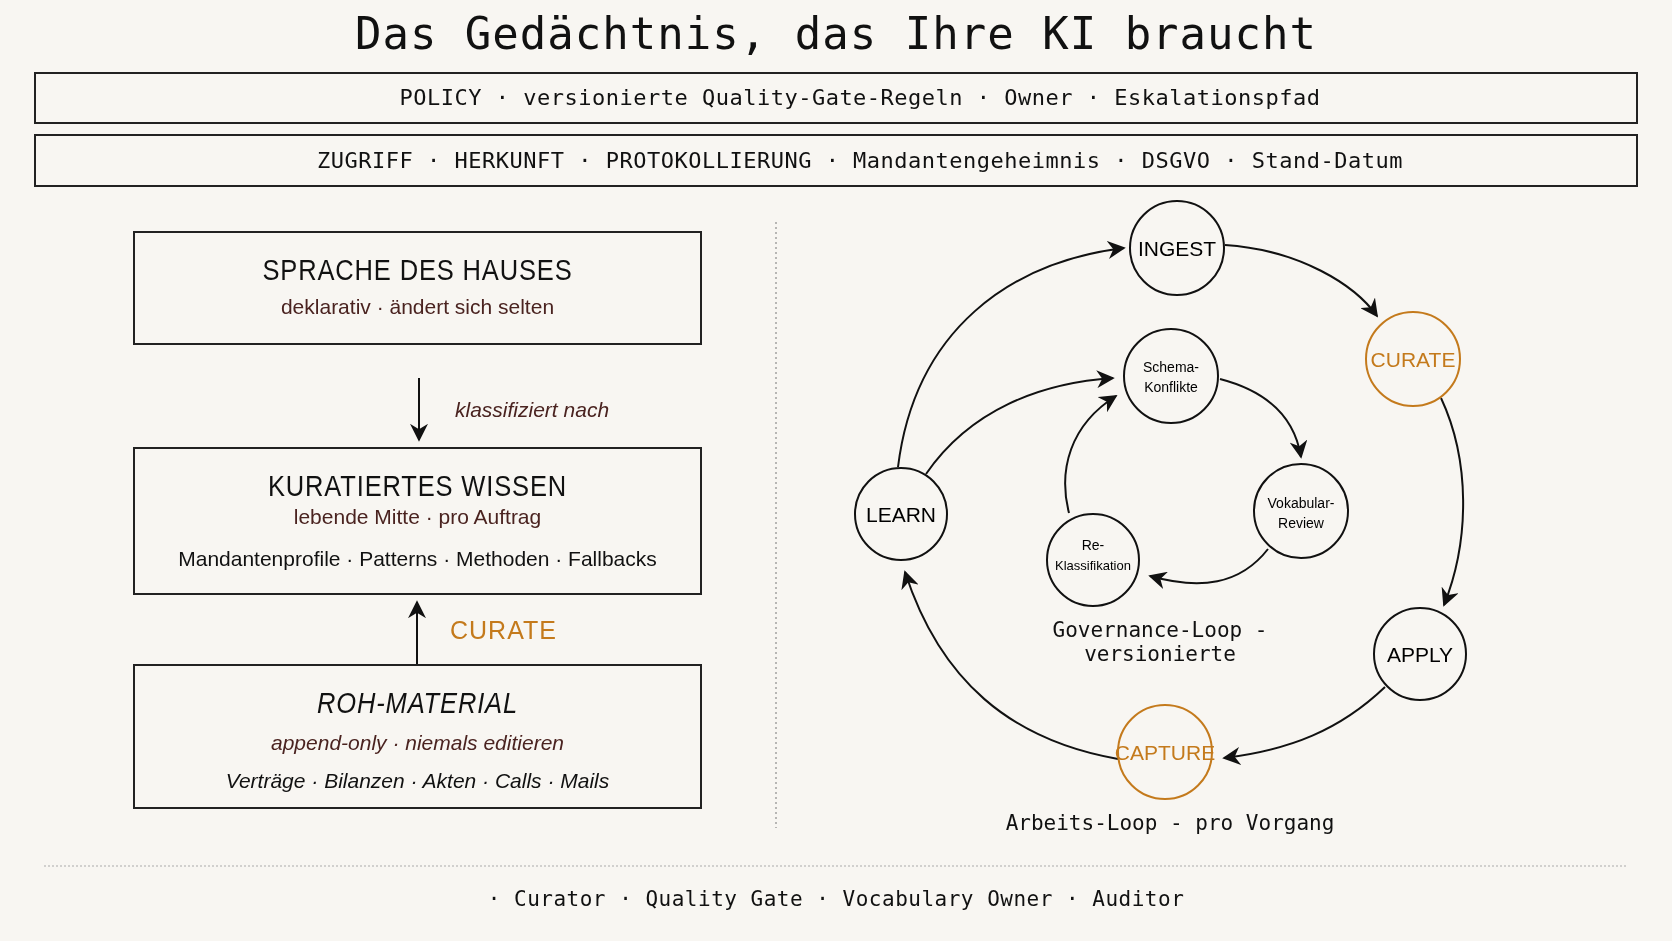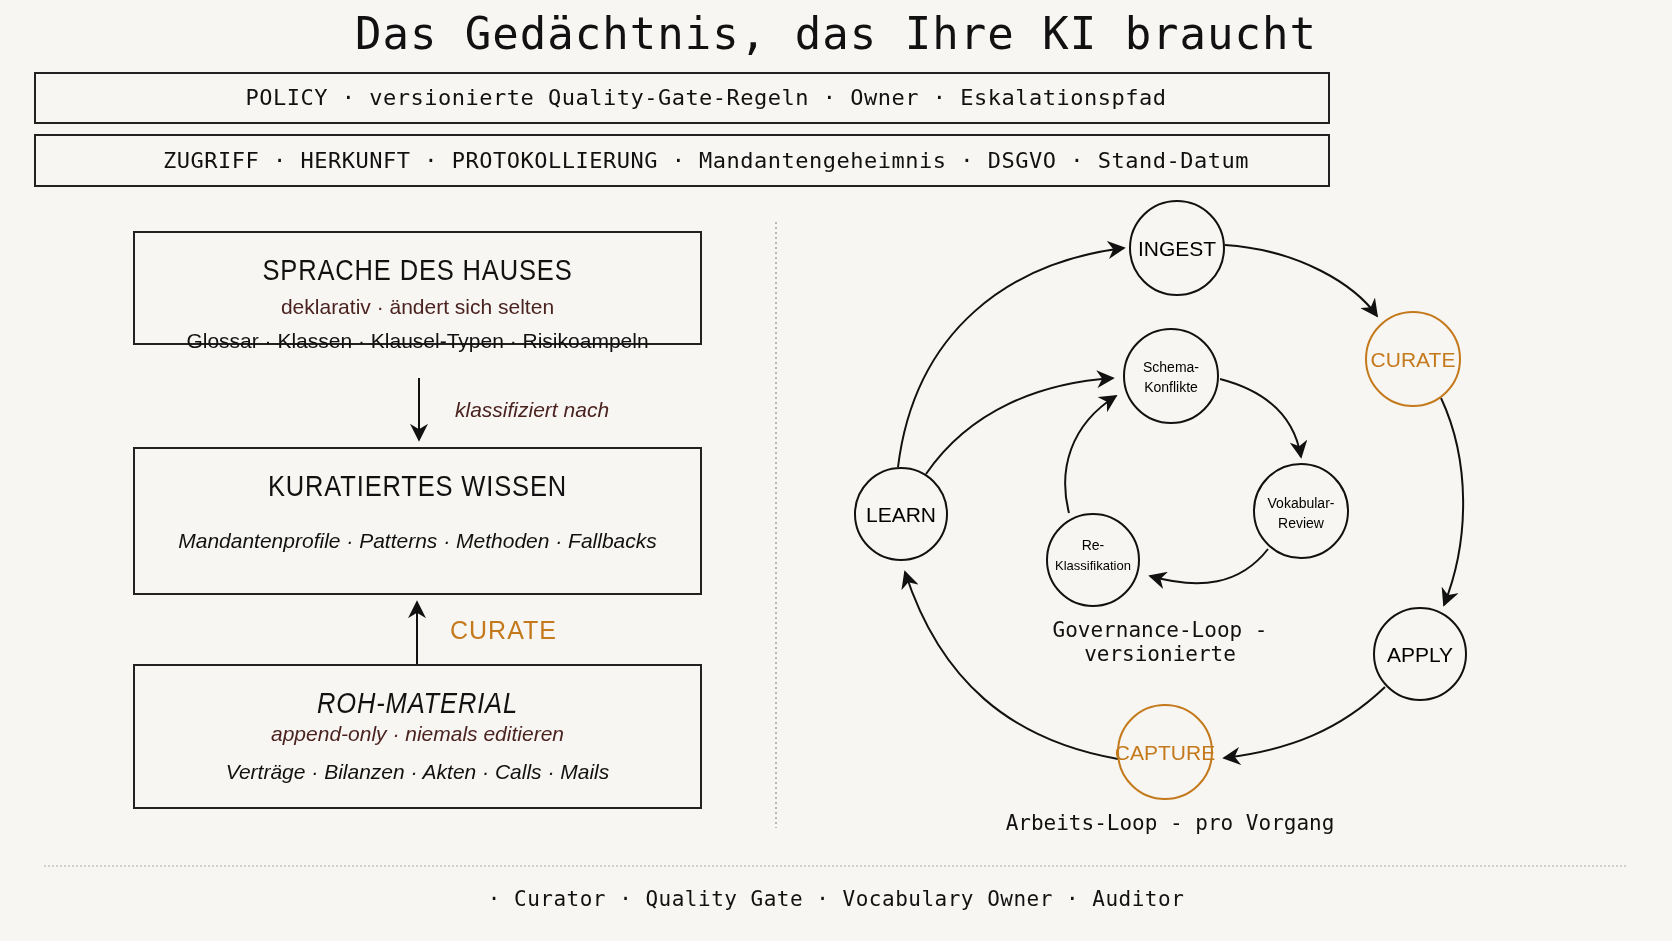--- a/index.html
+++ b/index.html
@@ -1,19 +1,19 @@
 <!DOCTYPE html>
 <html><head>
 <meta charset="utf-8">
 <style>
   html, body { margin:0; padding:0; }
   body { width:1672px; height:941px; background:#f8f6f2; position:relative; overflow:hidden;
          font-family:"DejaVu Sans Mono","Liberation Mono",monospace; color:#111; }
   .title { position:absolute; left:0; top:8px; width:1672px; text-align:center; font-size:44px; letter-spacing:1px; }
-  .band { position:absolute; left:34px; width:1296px; border:2px solid #222; box-sizing:border-box;
+  .band { position:absolute; left:34px; width:1604px; border:2px solid #222; box-sizing:border-box;
           text-align:center; font-size:22px; letter-spacing:0.5px;padding-left:48px; }
   .band1 { top:72px; height:52px; line-height:48px; }
   .band2 { top:134px; height:53px; line-height:49px; }
   .box { position:absolute; left:133px; width:569px; border:2px solid #222; box-sizing:border-box; text-align:center; }
   .box .h { font-family:"Liberation Sans","DejaVu Sans",sans-serif; font-size:30px; letter-spacing:1px; transform:scaleX(0.85); }
   .box .sub { font-family:"Liberation Sans","DejaVu Sans",sans-serif; color:#4a2320; font-size:21px; }
   .box .items { font-family:"Liberation Sans","DejaVu Sans",sans-serif; font-size:21px; }
   .b1 { top:231px; height:114px; }
   .b2 { top:447px; height:148px; }
   .b3 { top:664px; height:145px;font-style:italic; }
@@ -28,31 +28,31 @@
 <body>
 
 <div class="title">Das Gedächtnis, das Ihre KI braucht</div>
 
 <div class="band band1">POLICY · versionierte Quality-Gate-Regeln · Owner · Eskalationspfad</div>
 <div class="band band2">ZUGRIFF · HERKUNFT · PROTOKOLLIERUNG · Mandantengeheimnis · DSGVO · Stand-Datum</div>
 
 <div class="box b1">
   <div class="h" style="margin-top:20px;">SPRACHE DES HAUSES</div>
   <div class="sub" style="margin-top:8px;">deklarativ · ändert sich selten</div>
-  <div class="items" style="margin-top:10px;">Glossar · Klassen · Klausel-Typen · Risikoampeln</div>
 </div>
 
 <div class="box b2">
   <div class="h" style="margin-top:20px;">KURATIERTES WISSEN</div>
-  <div class="items" style="margin-top:26px;font-style:italic;">Mandantenprofile · Patterns · Methoden · Fallbacks</div>
+  <div class="sub" style="margin-top:2px;">lebende Mitte · pro Auftrag</div>
+  <div class="items" style="margin-top:18px;">Mandantenprofile · Patterns · Methoden · Fallbacks</div>
 </div>
 
 <div class="box b3">
   <div class="h" style="margin-top:20px;">ROH-MATERIAL</div>
-  <div class="sub" style="margin-top:2px;">append-only · niemals editieren</div>
+  <div class="sub" style="margin-top:11px;">append-only · niemals editieren</div>
   <div class="items" style="margin-top:14px;">Verträge · Bilanzen · Akten · Calls · Mails</div>
 </div>
 
 <div class="lbl-italic">klassifiziert nach</div>
 <div class="lbl-curate">CURATE</div>
 
 <svg width="1672" height="941" viewBox="0 0 1672 941">
   <defs>
     <marker id="ah" viewBox="0 0 10 10" refX="9" refY="5" markerWidth="9" markerHeight="9" orient="auto-start-reverse">
       <path d="M0,0 L10,5 L0,10 L3,5 z" fill="#111"></path>

